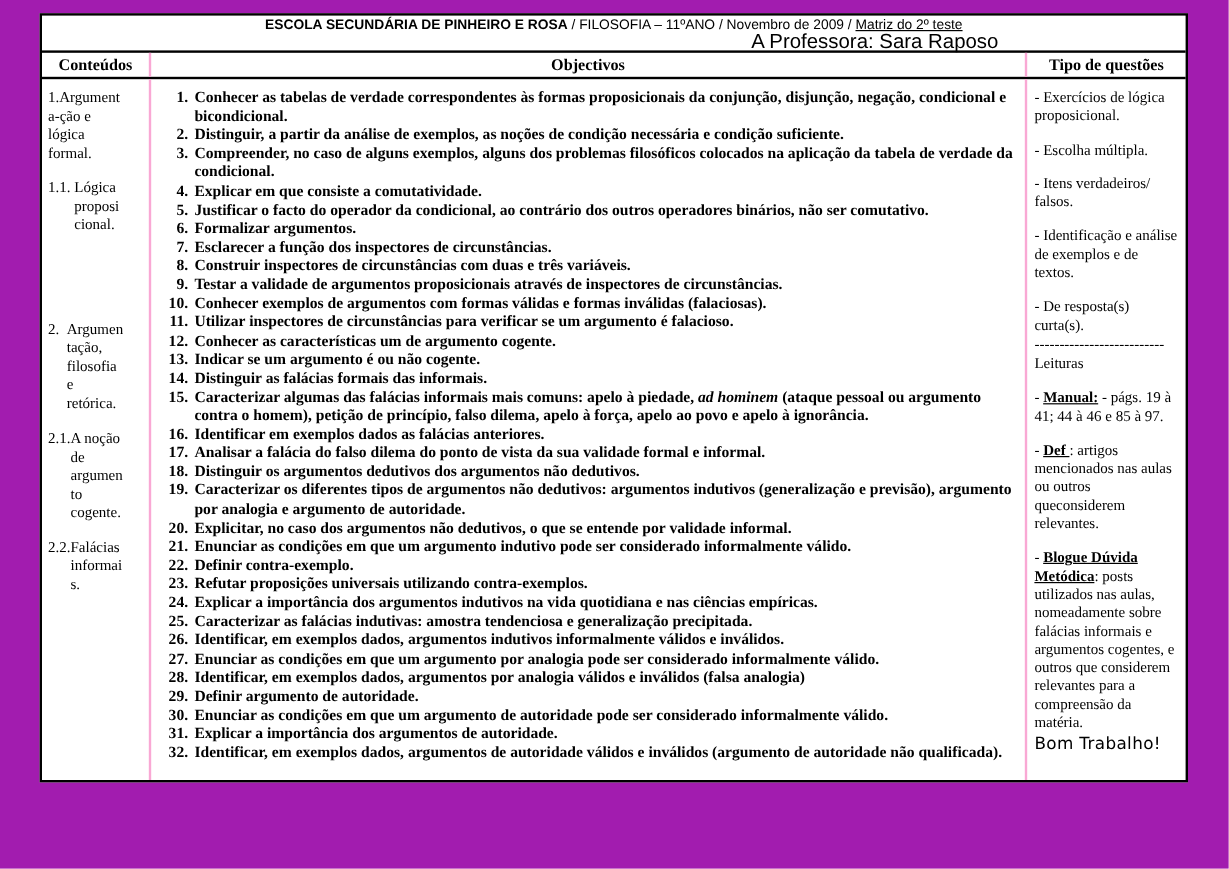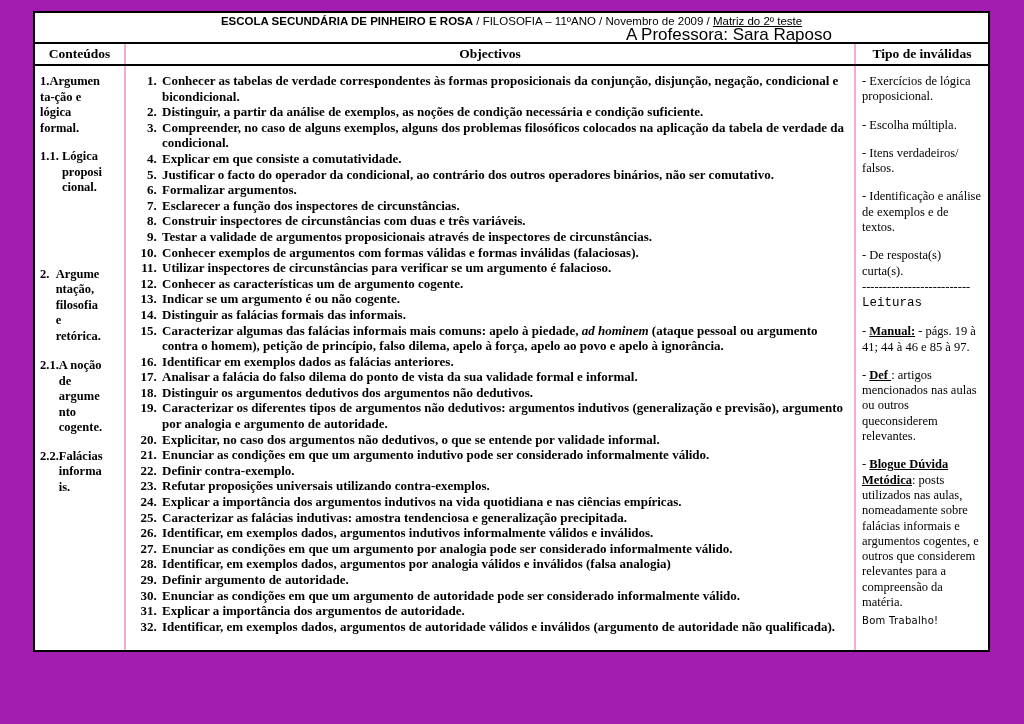--- a/index.html
+++ b/index.html
@@ -15,60 +15,60 @@
   .prof-line{text-align:right;font-family:"Liberation Sans", sans-serif;font-size:17px;
              line-height:13px;padding-right:152px;}
   
   .grid{display:grid;grid-template-columns:89px 730px 1fr;}
   .cell{box-sizing:border-box;min-width:0;}
   .c2,.c3{border-left:2px solid #f9a8d4;}
   .head-row{border-bottom:2px solid #000;}
   .head{font-weight:bold;font-size:13.5px;text-align:center;padding:2px 0 3px 0;line-height:15px;}
   .body-row{height:584px;}
   
-  .c1.body{padding:8px 21px 4px 5px;font-size:12.5px;line-height:15.5px;font-weight:bold;}
+  .c1.body{padding:8px 21px 4px 5px;font-size:12.5px;line-height:15.5px;}
   .content-item{display:flex;overflow-wrap:break-word;word-break:break-word;}
   .content-item.flush{display:block;}
   .cnum{flex:none;white-space:pre;}
   .ctext{min-width:0;overflow-wrap:break-word;word-break:break-word;}
   .content-item:nth-child(2){margin-top:13px;}
   .content-item:nth-child(3){margin-top:71px;}
   .content-item:nth-child(4){margin-top:14px;}
   .content-item:nth-child(5){margin-top:13px;}
   
   .c2.body{padding:7px 10px 4px 6px;}
   #objectives-list{margin:0;padding-left:28px;font-weight:bold;font-size:13px;line-height:15.6px;}
   #objectives-list li{padding-left:2px;}
   
   .c3.body{padding:8px 5px 4px 6px;font-size:12.5px;line-height:15.3px;}
   .q-entry{margin-top:13px;}
   .q-entry:first-child{margin-top:0;}
   .q-divider{margin-top:2px;white-space:nowrap;overflow:hidden;line-height:13px;}
-  .q-divider + .q-entry{margin-top:2px;font-family:Liberation Mono, monospace;}
+  .q-divider + .q-entry{margin-top:2px;}
   .q-label{font-weight:bold;text-decoration:underline;}
-  .q-entry.handwriting{margin-top:2px;font-family:"DejaVu Sans", sans-serif;font-size:10px;
+  .q-entry.handwriting{margin-top:2px;font-family:"DejaVu Sans", sans-serif;font-size:14px;
                        letter-spacing:0.3px;line-height:17px;}
 </style>
 </head>
 <body>
 
 <div class="page">
   <div class="doc-table">
 
     <div class="title-block">
       <div class="title-line">
         <span class="t-bold">ESCOLA SECUNDÁRIA DE PINHEIRO E ROSA</span><span> / FILOSOFIA – 11ºANO / Novembro de 2009 / </span><a href="#" class="t-link">Matriz do 2º teste</a>
       </div>
       <div class="prof-line">A Professora: Sara Raposo</div>
     </div>
 
     <div class="grid head-row">
       <div class="cell c1 head">Conteúdos</div>
       <div class="cell c2 head">Objectivos</div>
-      <div class="cell c3 head">Tipo de inválidas</div>
+      <div class="cell c3 head">Tipo de questões</div>
     </div>
 
     <div class="grid body-row">
       <div class="cell c1 body" id="contents-cell">
           <div class="content-item flush">1.Argumenta-ção e lógica formal.</div>
           <div class="content-item">
             <span class="cnum">1.1. </span>
             <span class="ctext">Lógica proposicional.</span>
           </div>
           <div class="content-item">

